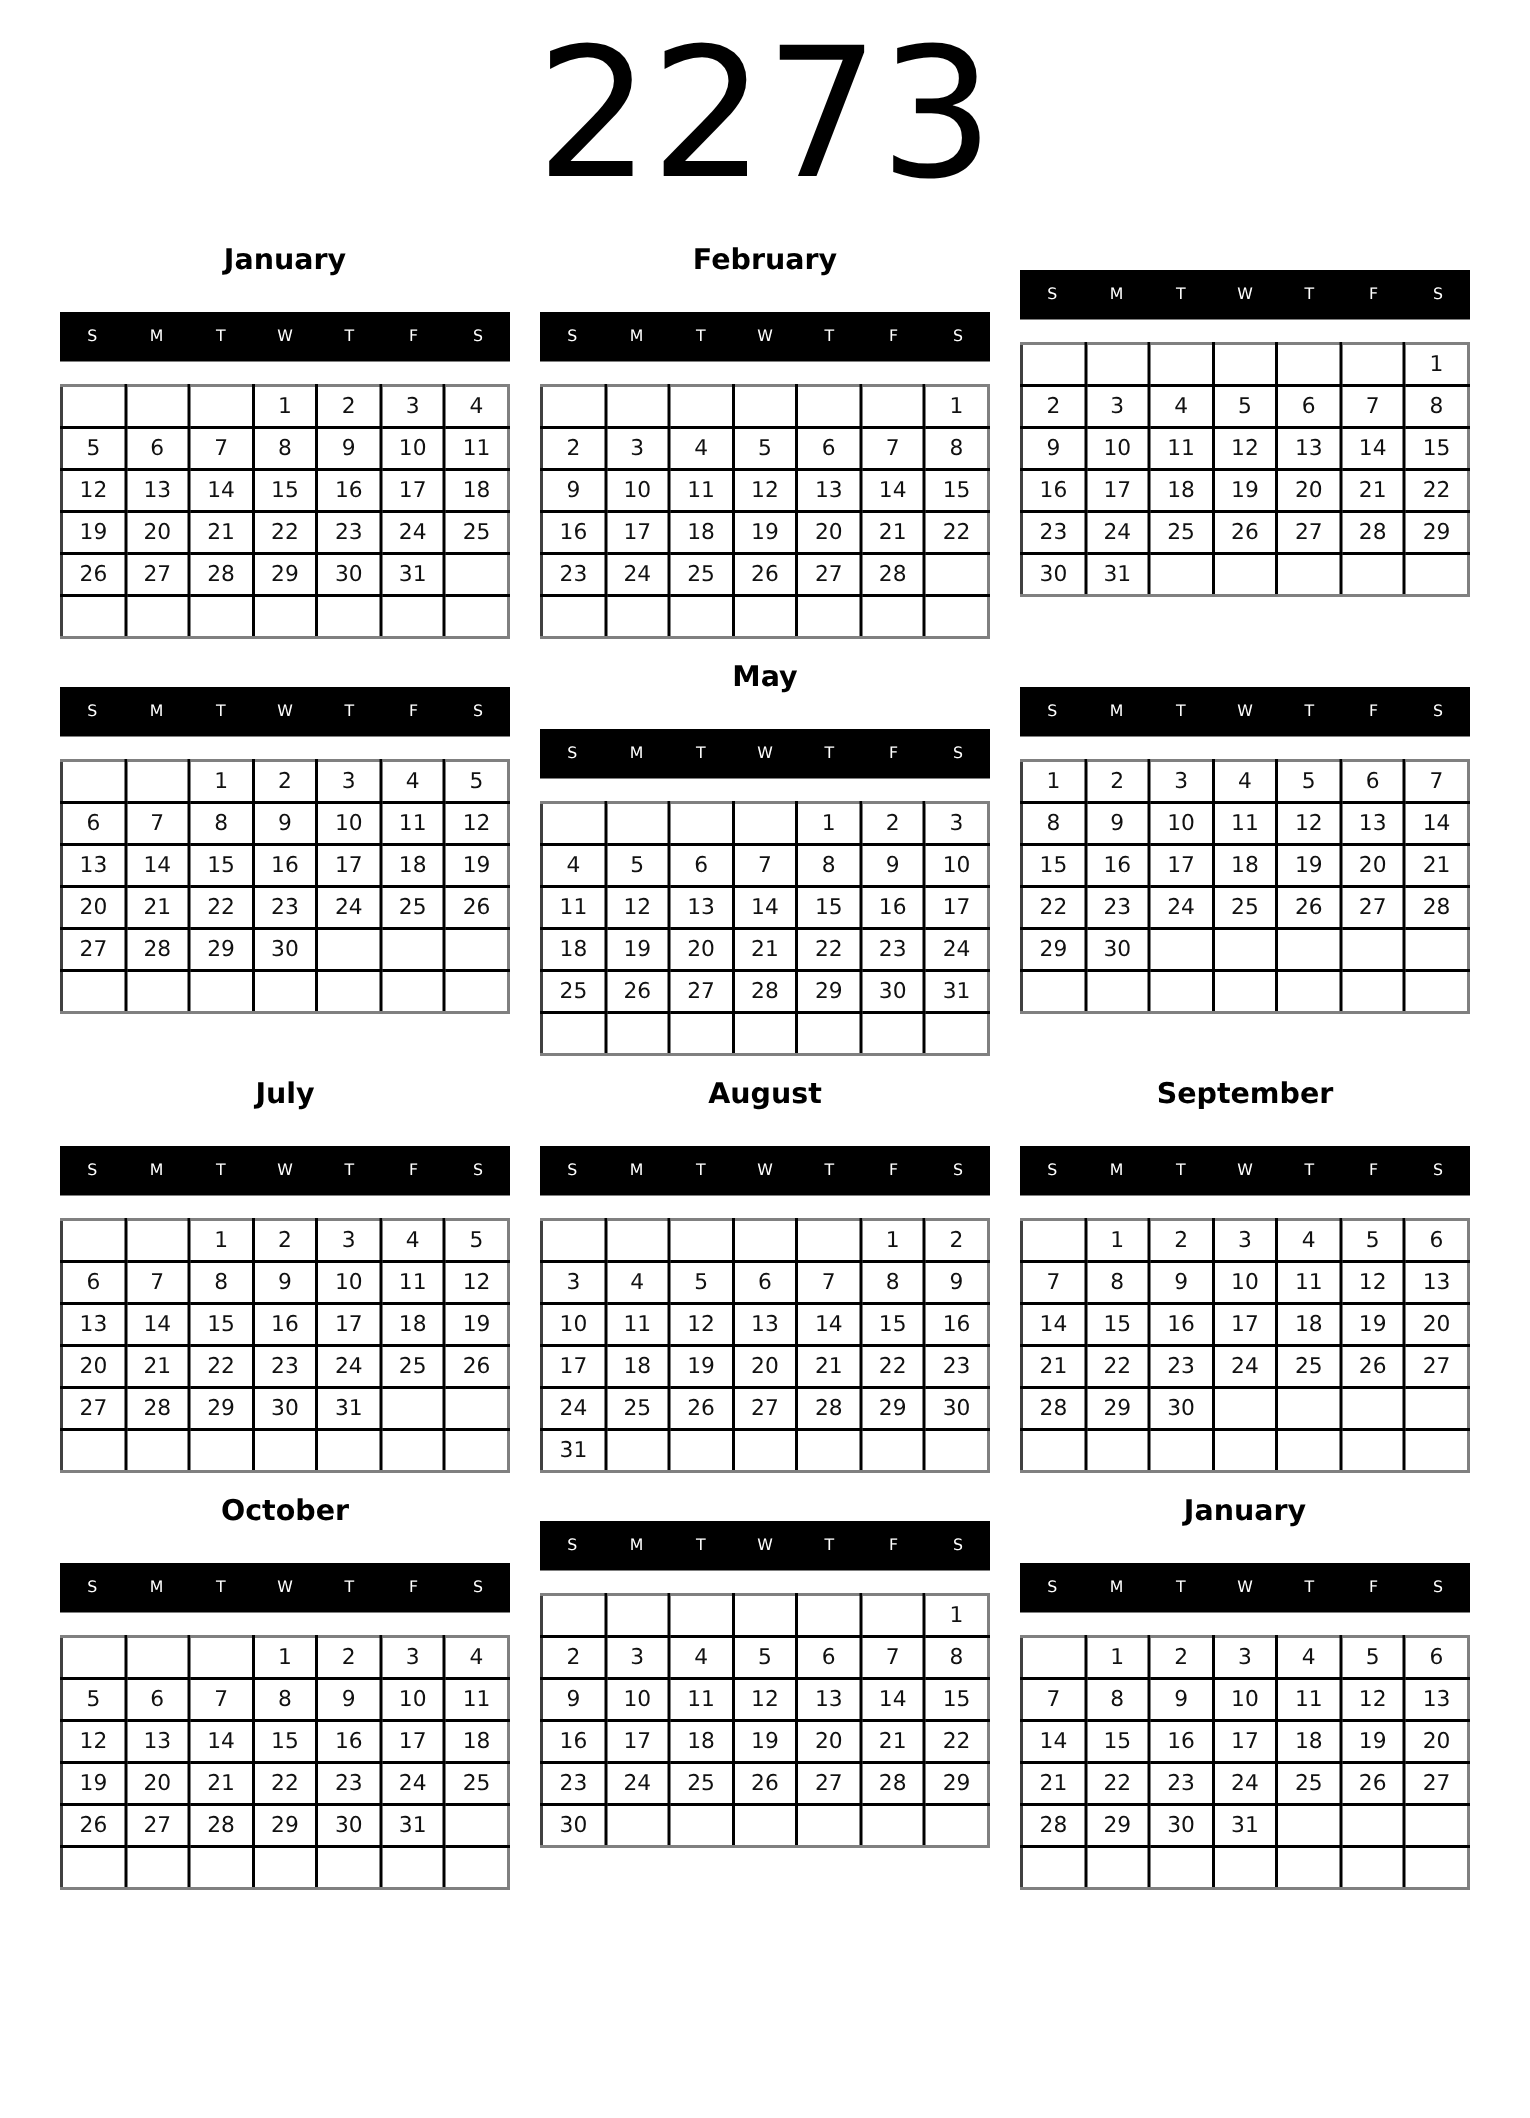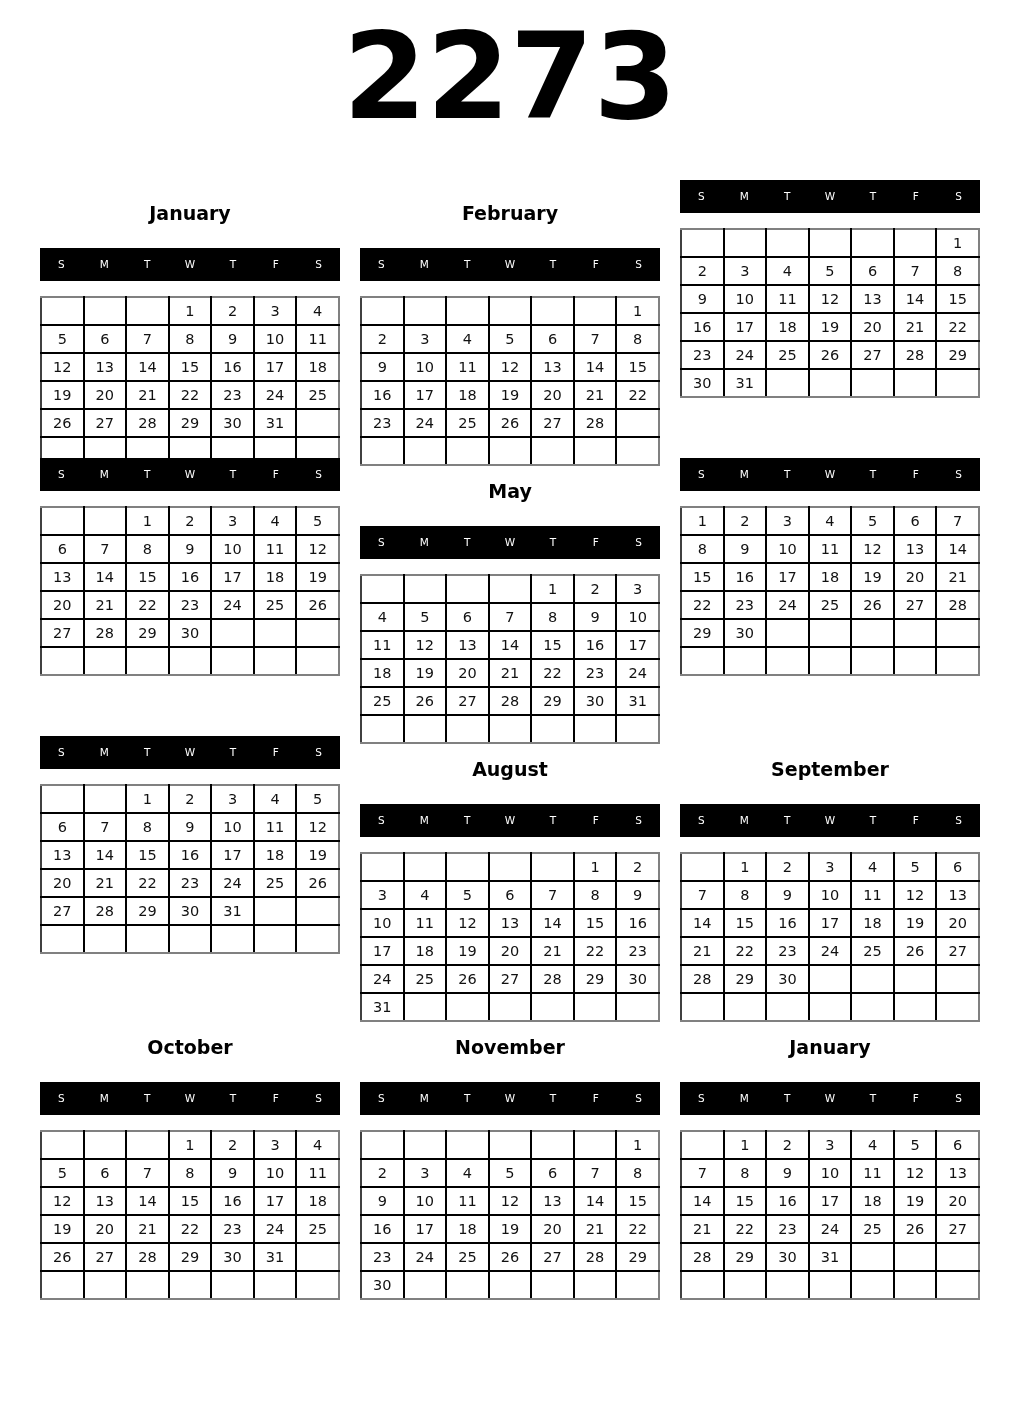--- a/index.html
+++ b/index.html
@@ -14,40 +14,39 @@
     height: 1412px;
     background: #ffffff;
     overflow: hidden;
   }
   .year {
     margin: 0;
     padding-top: 4px;
     height: 146px;
     font-size: 120px;
     line-height: 146px;
-    font-weight: bold;
+    font-weight: normal;
     text-align: center;
     color: #000000;
   }
   .months {
     display: grid;
     grid-template-columns: repeat(3, 300px);
     column-gap: 20px;
     grid-auto-rows: 278px;
     padding: 10px 40px 0 40px;
   }
   .month { width: 300px; }
   .month-name {
     height: 28px;
     line-height: 26px;
     font-size: 19px;
     font-weight: bold;
     text-align: center;
     color: #000000;
-    margin-top: 40px;
   }
   .dow-row {
     margin-top: 20px;
     height: 33px;
     background: #000000;
     display: flex;
   }
   .dow-row span {
     flex: 1;
     color: #ffffff;
@@ -499,20 +498,21 @@
               <td></td>
               <td></td>
               <td></td>
               <td></td>
             </tr>
           </tbody>
         </table>
   </div>
 
   <div class="month">
+    <div class="month-name">July</div>
     <div class="dow-row">
           <span>S</span>
           <span>M</span>
           <span>T</span>
           <span>W</span>
           <span>T</span>
           <span>F</span>
           <span>S</span>
         </div>
     <table class="days">
@@ -782,21 +782,20 @@
               <td></td>
               <td></td>
               <td></td>
               <td></td>
             </tr>
           </tbody>
         </table>
   </div>
 
   <div class="month">
-    <div class="month-name">November</div>
     <div class="dow-row">
           <span>S</span>
           <span>M</span>
           <span>T</span>
           <span>W</span>
           <span>T</span>
           <span>F</span>
           <span>S</span>
         </div>
     <table class="days">

